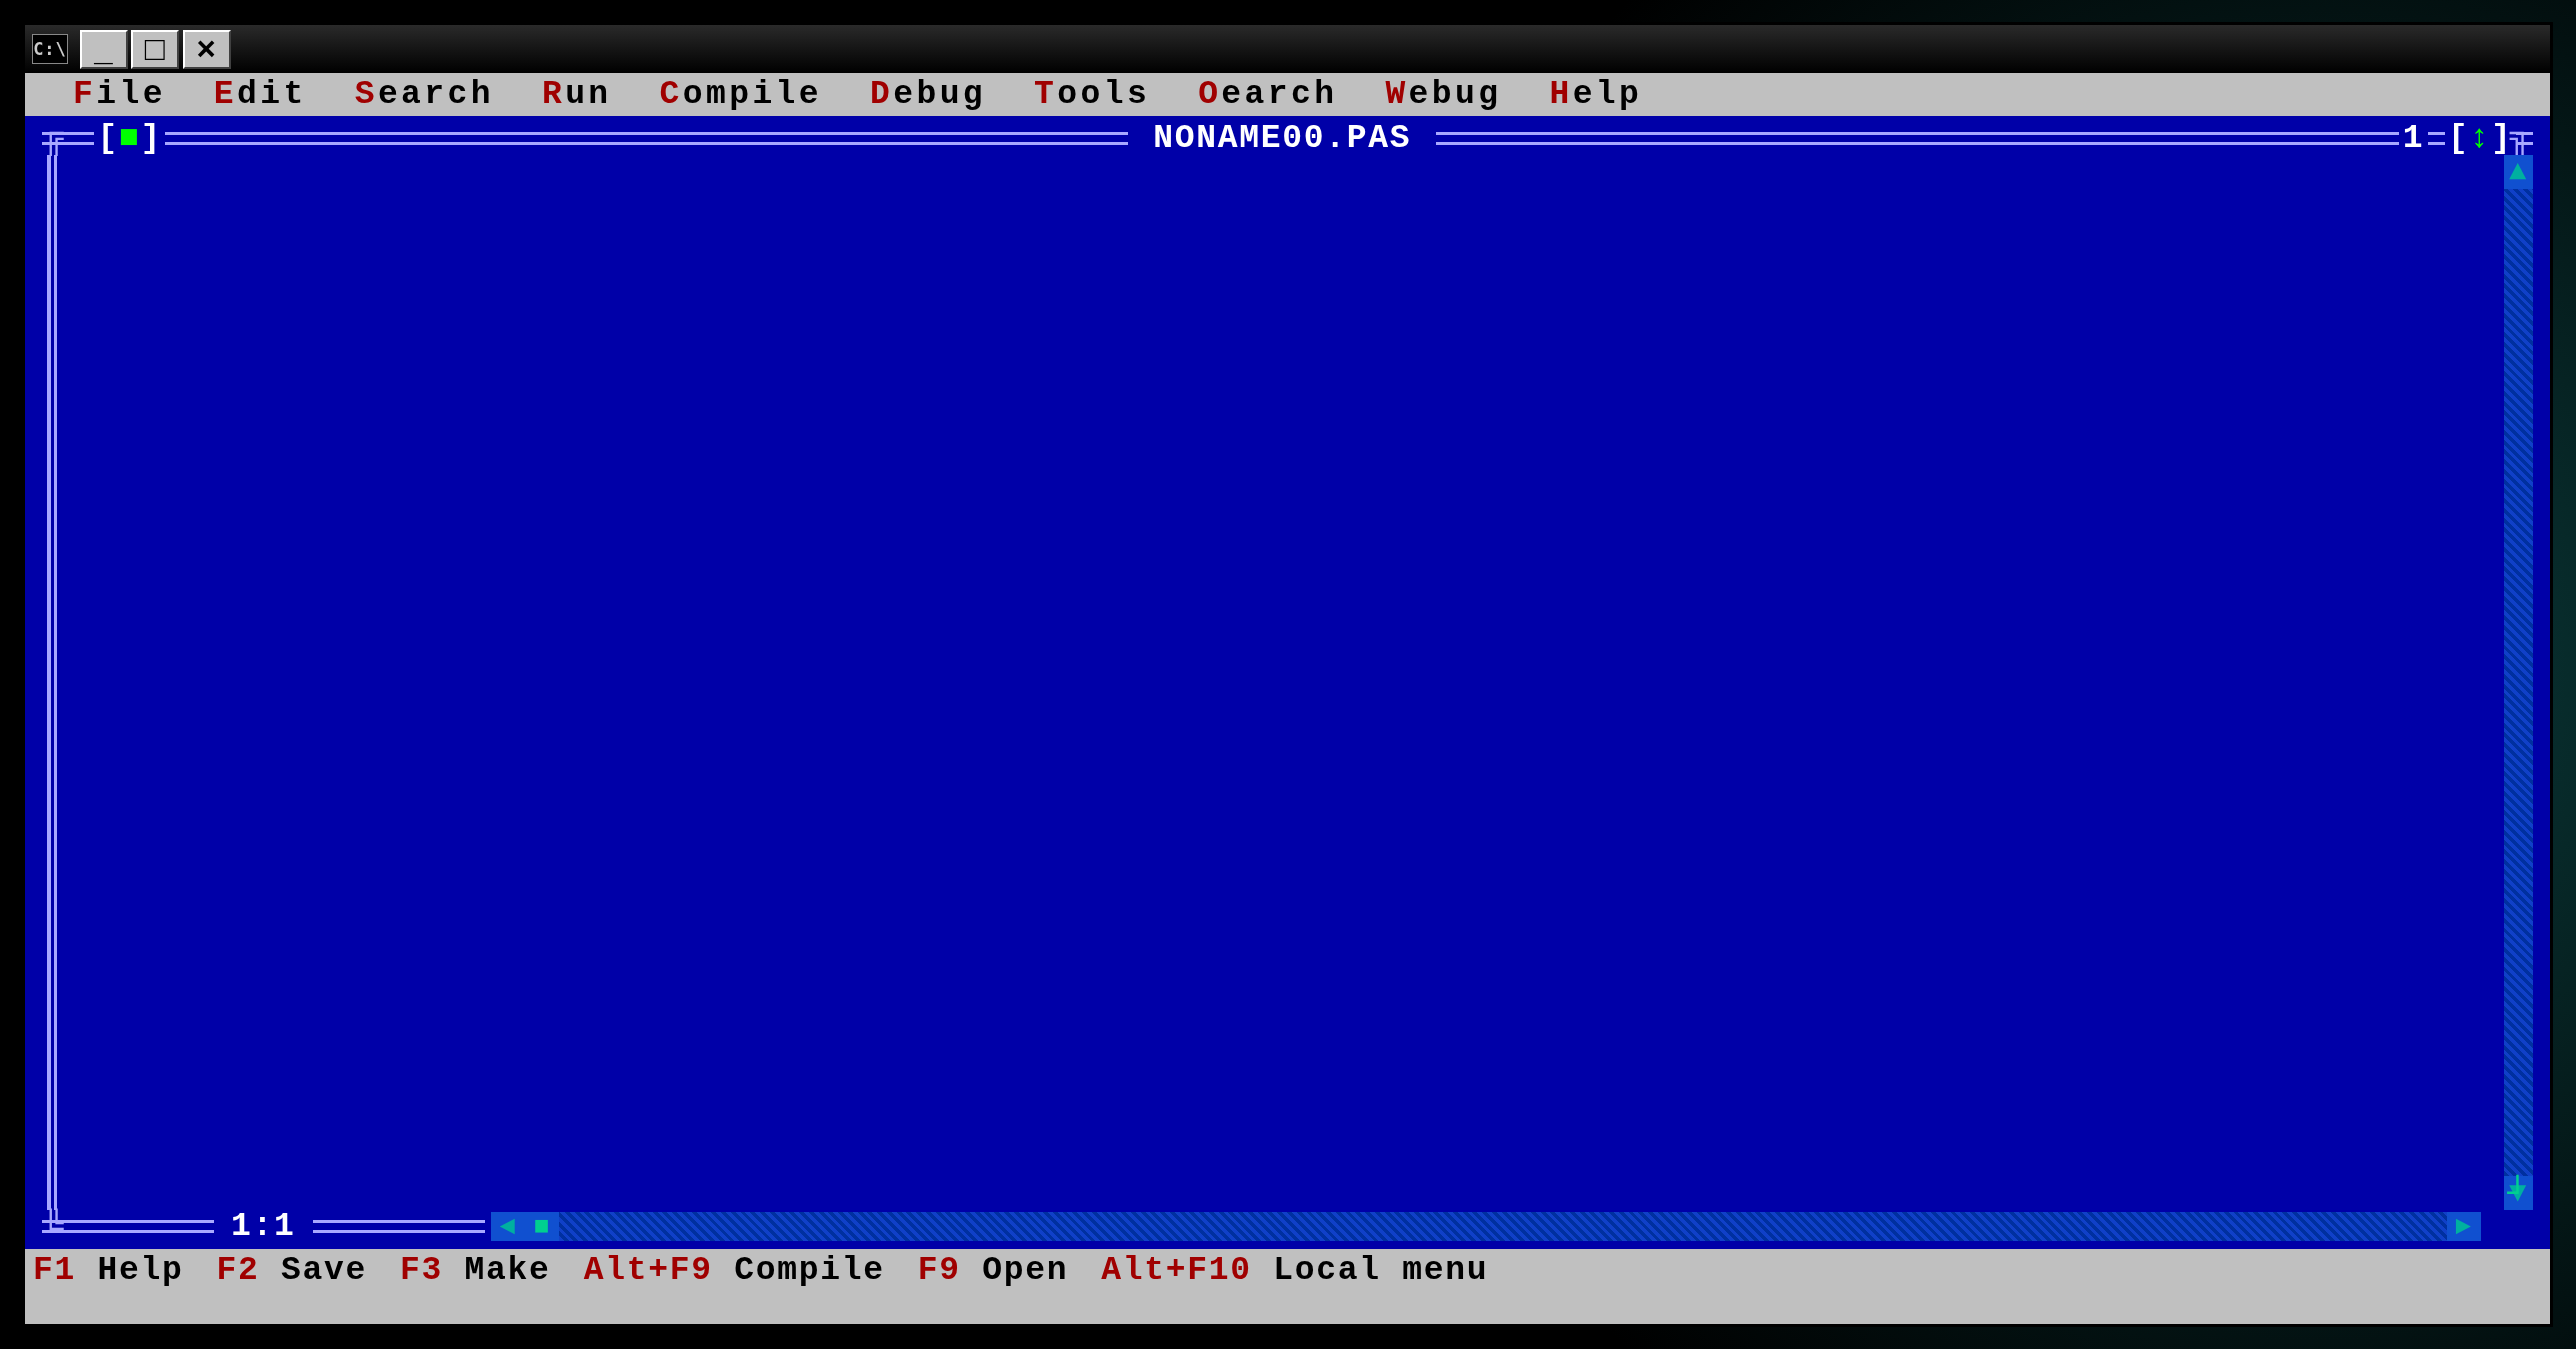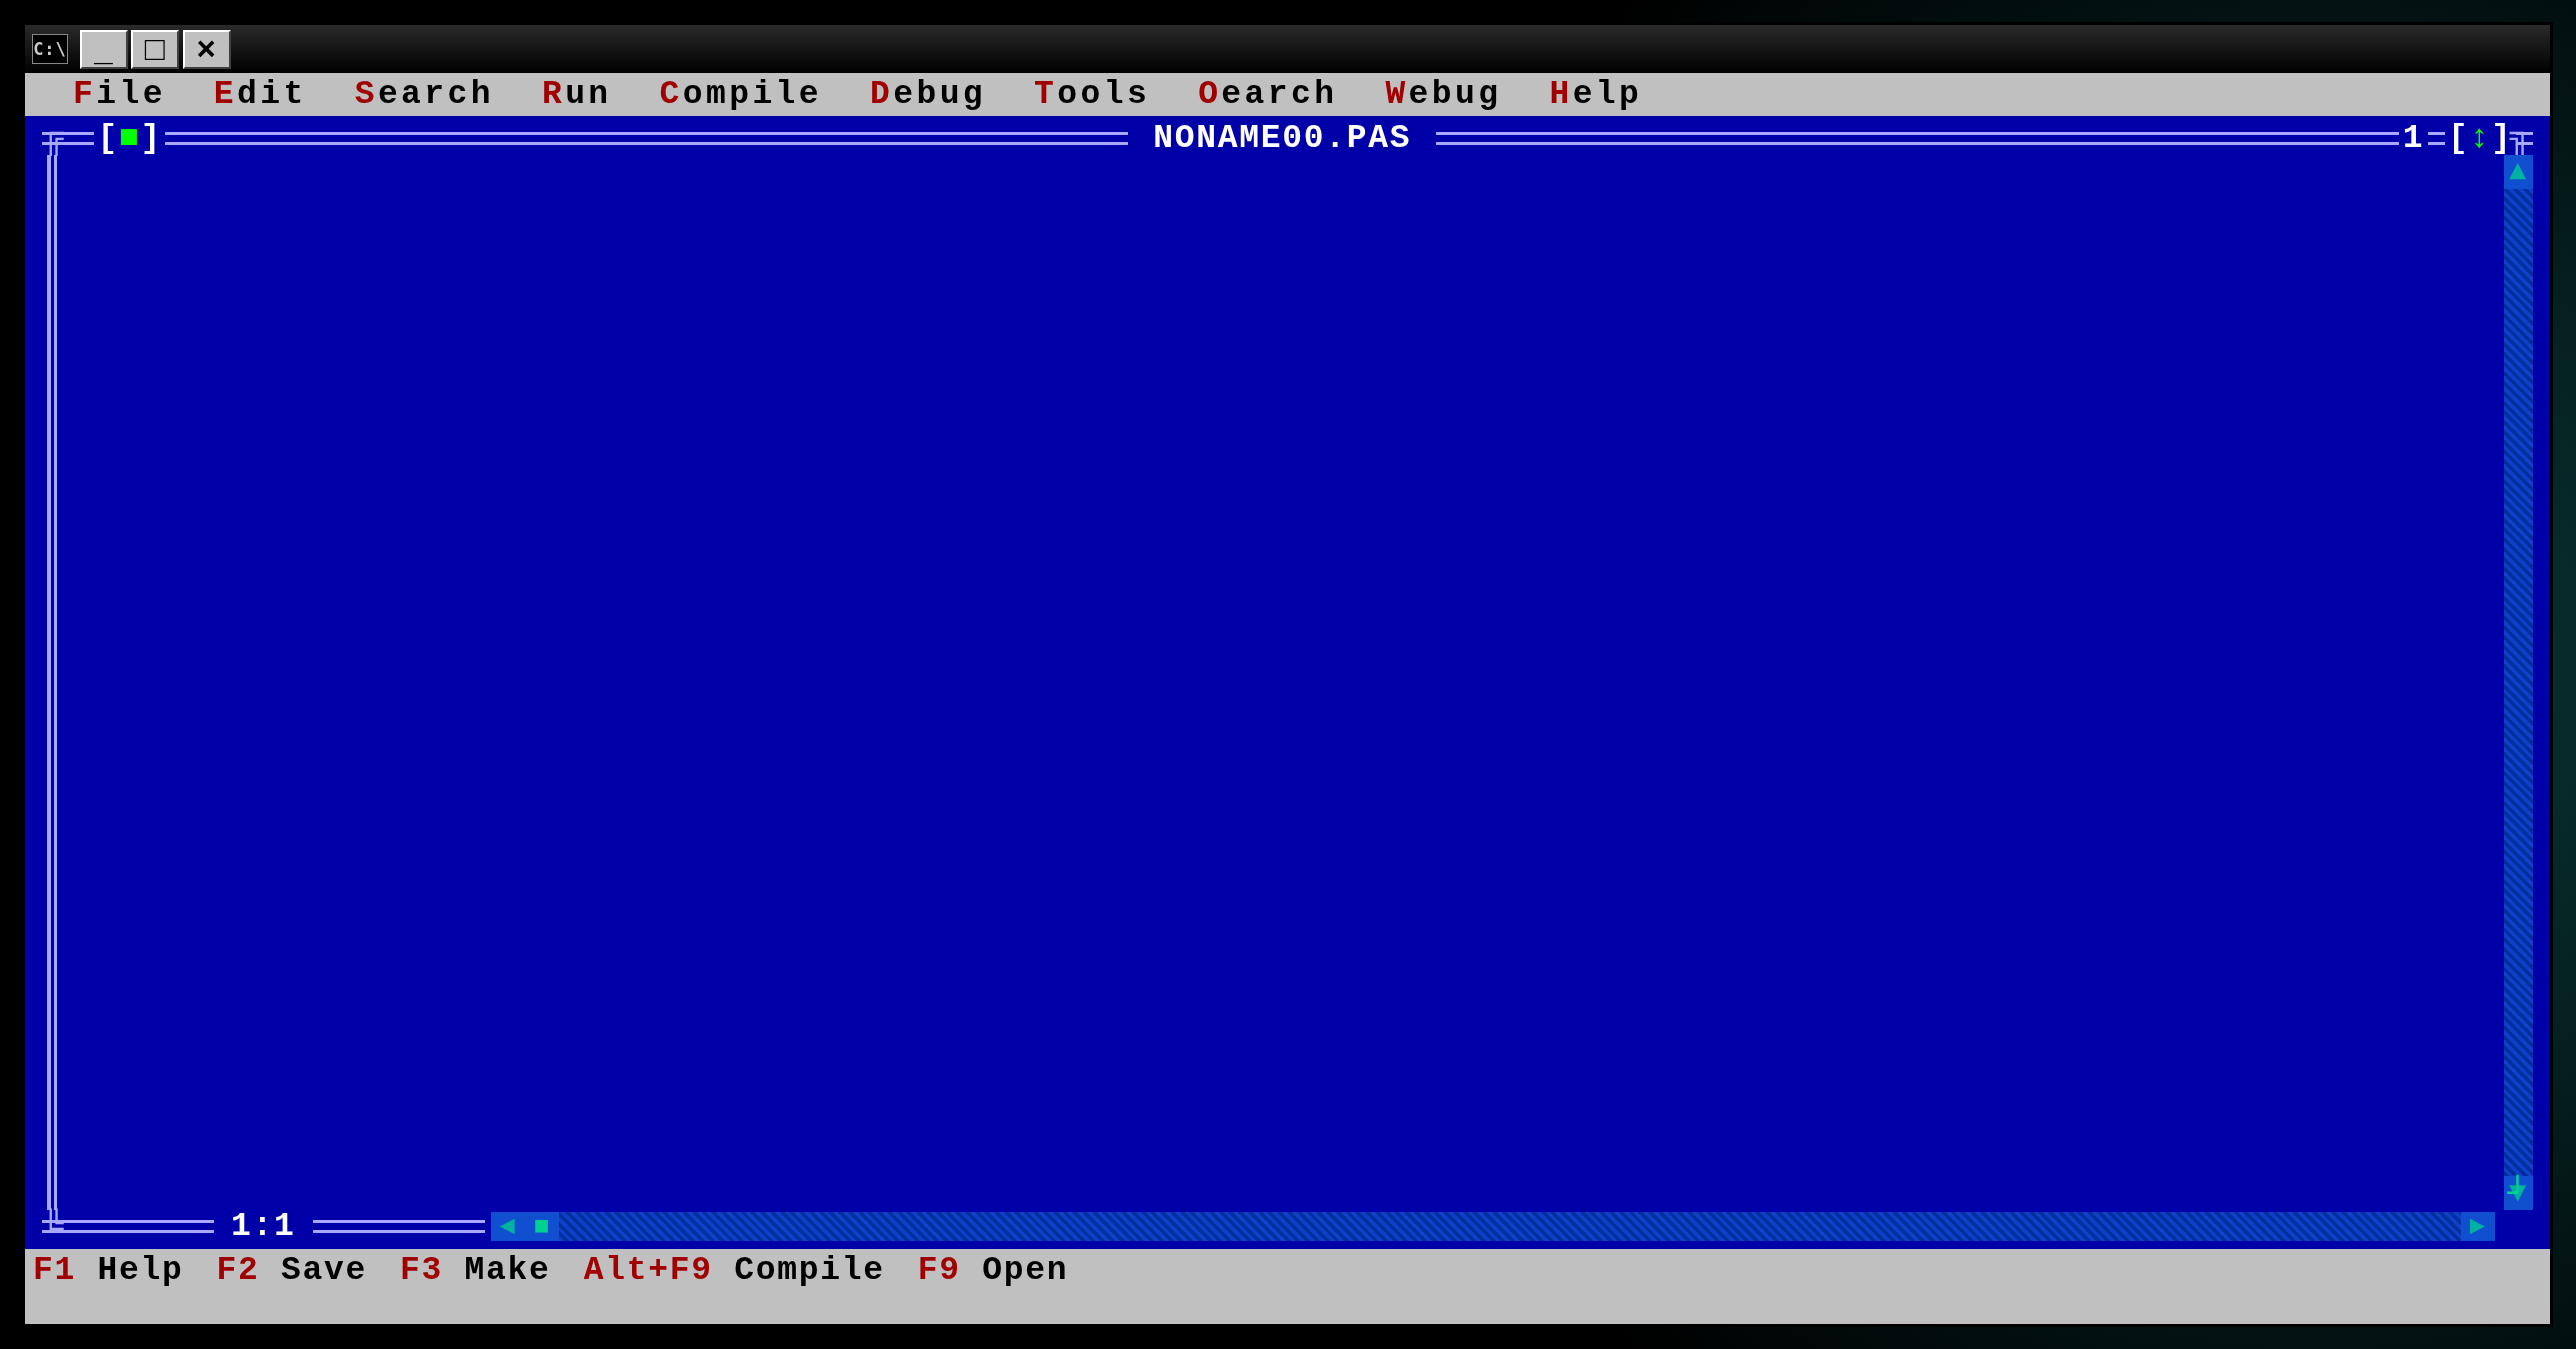--- a/index.html
+++ b/index.html
@@ -23,21 +23,21 @@
   .filetitle{color:#fff;margin:0 25px;white-space:nowrap}
   .winnr{color:#fff;margin:0 3.4px}
   .zoombox{color:#fff;margin:0 3.4px}
   .zoombox .ar{color:#00ff00}
   .rightscroll{position:absolute;right:0;top:39px;bottom:39px;width:29px;background:repeating-linear-gradient(45deg,#1040c8 0 3.4px,#0030a0 3.4px 6.9px)}
   .rightscroll .arrow{position:absolute;left:0;right:0;height:34px;background:#1050d0;color:#00b0a0;display:flex;align-items:center;justify-content:center;font-size:29px}
   .rightscroll .up{top:0}
   .rightscroll .down{bottom:0;color:#00b0a0}
   .rightscroll .down::after{content:'';position:absolute;right:-8.6px;bottom:-8.6px;width:0;height:0}
   .corner{position:absolute;right:-3.4px;bottom:36px;width:36px;height:36px;color:#00d090;font-size:34px;line-height:34px;text-align:center}
-  .bottomline{position:absolute;left:0;right:4px;bottom:5.2px;height:34px;display:flex;align-items:center}
+  .bottomline{position:absolute;left:0;right:18px;bottom:5.2px;height:34px;display:flex;align-items:center}
   .hscroll{flex:1;height:29px;background:repeating-linear-gradient(45deg,#1040c8 0 3.4px,#0030a0 3.4px 6.9px);position:relative;margin-left:6.9px;margin-right:34px}
   .hscroll .arrow{position:absolute;top:0;bottom:0;width:34px;background:#1050d0;color:#00b0a0;display:flex;align-items:center;justify-content:center;font-size:26px}
   .hscroll .left{left:0}
   .hscroll .thumb{position:absolute;left:34px;top:0;bottom:0;width:34px;background:#1050d0;color:#00d090;display:flex;align-items:center;justify-content:center;font-size:26px}
   .hscroll .right{right:0}
   .cursorpos{color:#fff;margin:0 17px;white-space:nowrap}
   .statusbar{height:43px;background:#c0c0c0;display:flex;align-items:center;padding:0 8px;font:bold 33px 'Courier New',monospace;color:#000;letter-spacing:1.7px;gap:0}
   .sbitem{white-space:nowrap;margin-right:33px}
   .sbitem .key{color:#a00000}
   .outerleft{position:absolute;left:5.2px;top:39px;bottom:39px;width:3.4px;background:#a8a8ff}
@@ -133,15 +133,16 @@
       </div>
     </div>
   </div>
 
   <div class="statusbar">
     <span class="sbitem"><span class="key">F1</span><span> Help</span></span>
     <span class="sbitem"><span class="key">F2</span><span> Save</span></span>
     <span class="sbitem"><span class="key">F3</span><span> Make</span></span>
     <span class="sbitem"><span class="key">Alt+F9</span><span> Compile</span></span>
     <span class="sbitem"><span class="key">F9</span><span> Open</span></span>
+    <span class="sbitem"><span class="key">Alt+F10</span><span> Local menu</span></span>
   </div>
 </div>
 
 
 </body></html>

